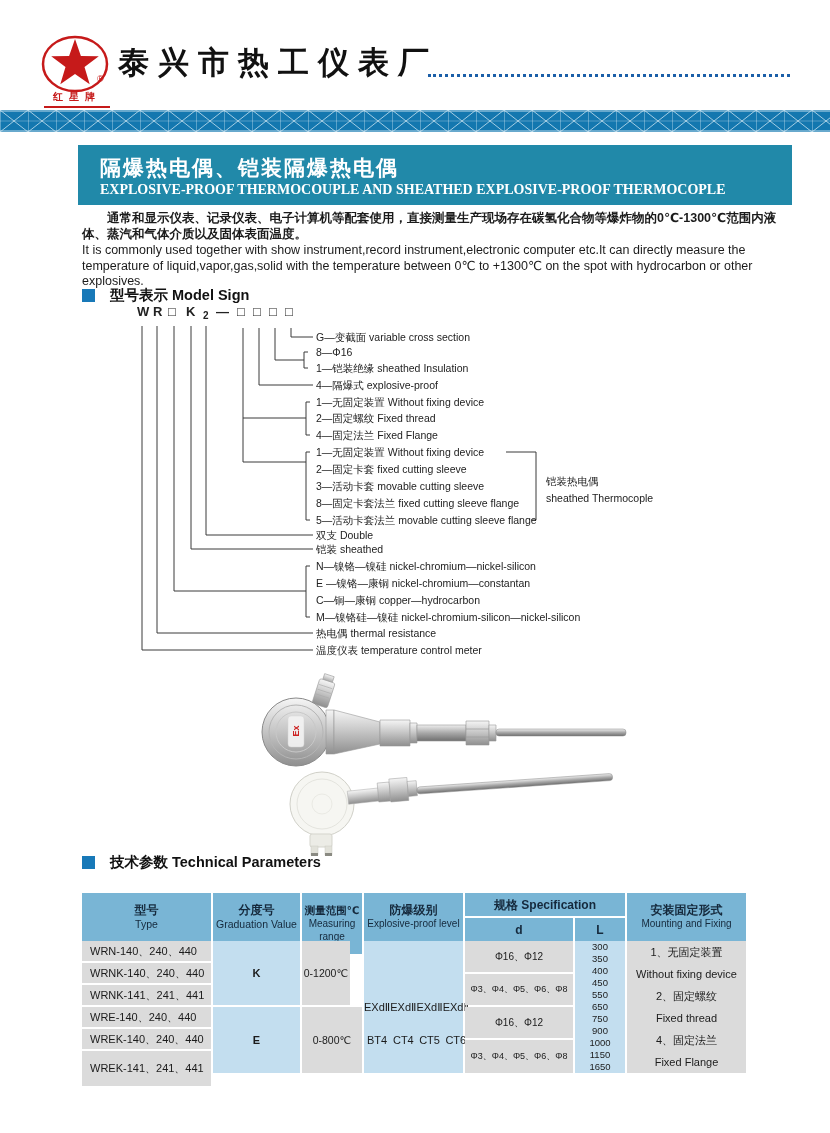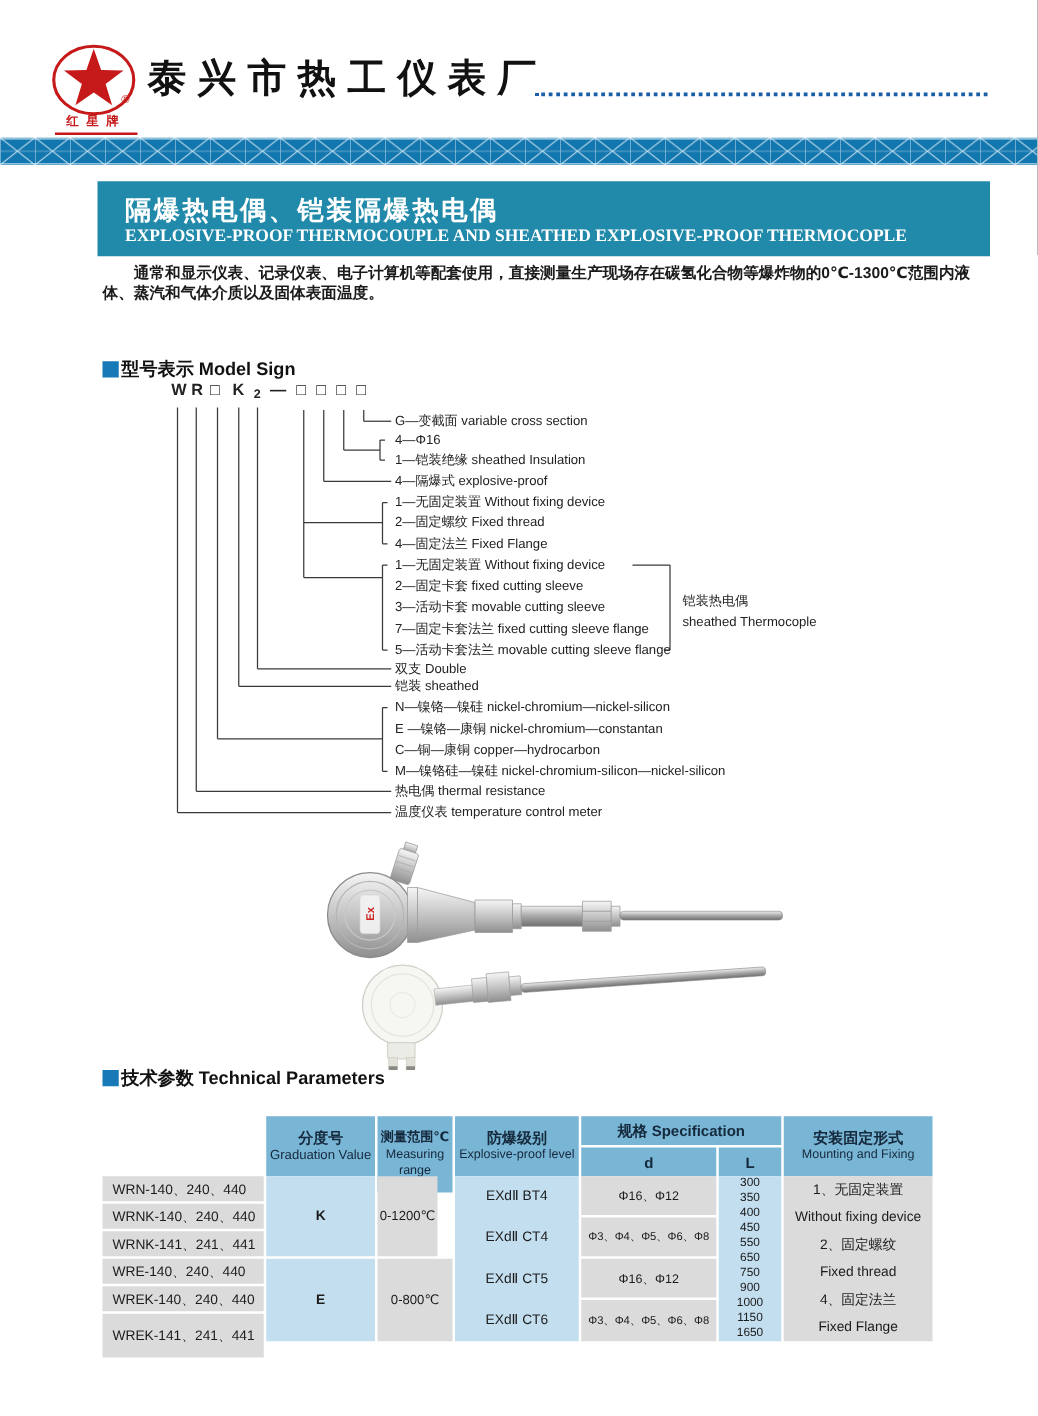--- a/index.html
+++ b/index.html
@@ -14,39 +14,39 @@
   #dotted-rule{left:428px;top:56px;width:362px;height:18px;border-bottom:3px dotted #1B5FA8;}
   
   #title-banner{left:78px;top:145px;width:714px;height:60px;background:#2189A9;}
   #title-cn{left:100px;top:154px;font-size:21px;font-weight:bold;color:#fff;letter-spacing:2px;}
   #title-en{left:100px;top:182px;font-size:14px;font-weight:bold;color:#fff;
             font-family:"Liberation Serif","DejaVu Serif",serif;}
   
   #intro-cn{left:82px;top:210px;width:713px;font-size:12.5px;line-height:16px;font-weight:600;text-indent:2em;}
   #intro-en{left:82px;top:243px;width:713px;font-size:12.5px;line-height:15.5px;}
   
-  .sec-head{font-size:14.5px;font-weight:bold;color:#111;display:flex;align-items:center;gap:2px;}
+  .sec-head{font-size:14.5px;font-weight:bold;color:#111;display:flex;align-items:center;gap:15px;}
   .sec-bullet{display:inline-block;width:13px;height:13px;background:#1879B8;}
   
   .code-ch{position:absolute;top:304px;font-size:13px;font-weight:bold;color:#222;}
   .code-sub{top:310px;font-size:10px;}
   .dlabel{position:absolute;left:316px;height:14px;line-height:14px;font-size:10.5px;color:#222;white-space:nowrap;}
   .blabel{position:absolute;left:546px;height:14px;line-height:14px;font-size:10.5px;color:#222;white-space:nowrap;}
   #ex-mark{left:288px;top:716px;width:16px;height:30px;display:flex;align-items:center;justify-content:center;
            transform:rotate(-90deg);color:#cc2222;font-size:9px;font-weight:bold;}
   
   #tech-table{left:82px;top:893px;width:664px;height:180px;background:#fff;font-size:11px;}
   .th{position:absolute;background:#79B5D5;color:#15293c;display:flex;flex-direction:column;
       align-items:center;justify-content:center;text-align:center;line-height:14px;}
   .th .cn{font-size:12px;font-weight:bold;}
   .th .en{font-size:10.5px;}
   .cell-gray{position:absolute;background:#DBDBDB;display:flex;align-items:center;justify-content:center;text-align:center;}
   .cell-blue{position:absolute;background:#C3DEEF;display:flex;align-items:center;justify-content:center;text-align:center;}
   .type-cell{justify-content:flex-start;padding-left:8px;box-sizing:border-box;font-size:11px;}
-  .expl-col{flex-direction:column;justify-content:flex-start;}
+  .expl-col{flex-direction:row;justify-content:flex-start;}
   .expl-col div{height:33px;line-height:33px;width:100%;}
   .l-col{flex-direction:column;justify-content:center;font-size:9.5px;line-height:12px;}
   .mount-col{flex-direction:column;justify-content:center;font-size:11px;line-height:22px;}
   svg{display:block;}
 </style>
 </head>
 <body>
 
 <div id="page">
 
@@ -71,20 +71,21 @@
     <rect width="830" height="22" fill="url(#xp)"></rect>
     <line x1="0" y1="1" x2="830" y2="1" stroke="#cfe6f2" stroke-width="1" opacity="0.9"></line>
     <line x1="0" y1="21" x2="830" y2="21" stroke="#cfe6f2" stroke-width="1" opacity="0.9"></line>
   </svg>
 
   <div class="abs" id="title-banner"></div>
   <div class="abs" id="title-cn">隔爆热电偶、铠装隔爆热电偶</div>
   <div class="abs" id="title-en">EXPLOSIVE-PROOF THERMOCOUPLE AND SHEATHED EXPLOSIVE-PROOF THERMOCOPLE</div>
 
   <div class="abs" id="intro-cn">通常和显示仪表、记录仪表、电子计算机等配套使用，直接测量生产现场存在碳氢化合物等爆炸物的0℃-1300℃范围内液体、蒸汽和气体介质以及固体表面温度。</div>
+  <div class="abs" id="intro-en">It is commonly used together with show instrument,record instrument,electronic computer etc.It can directly measure the temperature of liquid,vapor,gas,solid with the temperature between 0℃ to +1300℃ on the spot with hydrocarbon or other explosives.</div>
 
   <div class="abs sec-head" style="left:82px;top:286px">
     <span class="sec-bullet"></span>
     <span>型号表示 Model Sign</span>
   </div>
 
   <span class="code-ch" style="left:137px">W</span>
   <span class="code-ch" style="left:153px">R</span>
   <span class="code-ch" style="left:168px">□</span>
   <span class="code-ch" style="left:186px">K</span>
@@ -122,30 +123,30 @@
       <path d="M306,452 h4 M306,452 v68 M306,520 h4"></path>
       <path d="M306,566 h4 M306,566 v51 M306,617 h4"></path>
 
       <line x1="506" y1="452" x2="536" y2="452"></line>
       <line x1="536" y1="452" x2="536" y2="520"></line>
       <line x1="531" y1="520" x2="536" y2="520"></line>
     </g>
   </svg>
 
   <div class="dlabel" style="top:330px">G—变截面 variable cross section</div>
-  <div class="dlabel" style="top:345px">4—Φ16</div>
+  <div class="dlabel" style="top:345px">8—Φ16</div>
   <div class="dlabel" style="top:361px">1—铠装绝缘 sheathed Insulation</div>
   <div class="dlabel" style="top:378px">4—隔爆式 explosive-proof</div>
   <div class="dlabel" style="top:395px">1—无固定装置 Without fixing device</div>
   <div class="dlabel" style="top:411px">2—固定螺纹 Fixed thread</div>
   <div class="dlabel" style="top:428px">4—固定法兰 Fixed Flange</div>
   <div class="dlabel" style="top:445px">1—无固定装置 Without fixing device</div>
   <div class="dlabel" style="top:462px">2—固定卡套 fixed cutting sleeve</div>
   <div class="dlabel" style="top:479px">3—活动卡套 movable cutting sleeve</div>
-  <div class="dlabel" style="top:496px">7—固定卡套法兰 fixed cutting sleeve flange</div>
+  <div class="dlabel" style="top:496px">8—固定卡套法兰 fixed cutting sleeve flange</div>
   <div class="dlabel" style="top:513px">5—活动卡套法兰 movable cutting sleeve flange</div>
   <div class="dlabel" style="top:528px">双支 Double</div>
   <div class="dlabel" style="top:542px">铠装 sheathed</div>
   <div class="dlabel" style="top:559px">N—镍铬—镍硅 nickel-chromium—nickel-silicon</div>
   <div class="dlabel" style="top:576px">E —镍铬—康铜 nickel-chromium—constantan</div>
   <div class="dlabel" style="top:593px">C—铜—康铜 copper—hydrocarbon</div>
   <div class="dlabel" style="top:610px">M—镍铬硅—镍硅 nickel-chromium-silicon—nickel-silicon</div>
   <div class="dlabel" style="top:626px">热电偶 thermal resistance</div>
   <div class="dlabel" style="top:643px">温度仪表 temperature control meter</div>
   <div class="blabel" style="top:474px">铠装热电偶</div>
@@ -210,20 +211,24 @@
   </svg>
   <div class="abs" id="ex-mark">Ex</div>
 
   <div class="abs sec-head" style="left:82px;top:853px">
     <span class="sec-bullet"></span>
     <span>技术参数 Technical Parameters</span>
   </div>
 
   <div class="abs" id="tech-table">
 
+    <div class="th" style="left:0;top:0;width:129px;height:48px">
+      <div class="cn">型号</div>
+      <div class="en">Type</div>
+    </div>
     <div class="th" style="left:131px;top:0;width:87px;height:48px">
       <div class="cn">分度号</div>
       <div class="en">Graduation Value</div>
     </div>
     <div class="th" style="left:220px;top:0;width:60px;height:61px;line-height:13px">
       <div class="cn" style="font-size:10.5px">测量范围℃</div>
       <div class="en" style="font-size:10px">Measuring</div>
       <div class="en" style="font-size:10px">range</div>
     </div>
     <div class="th" style="left:282px;top:0;width:99px;height:48px">

